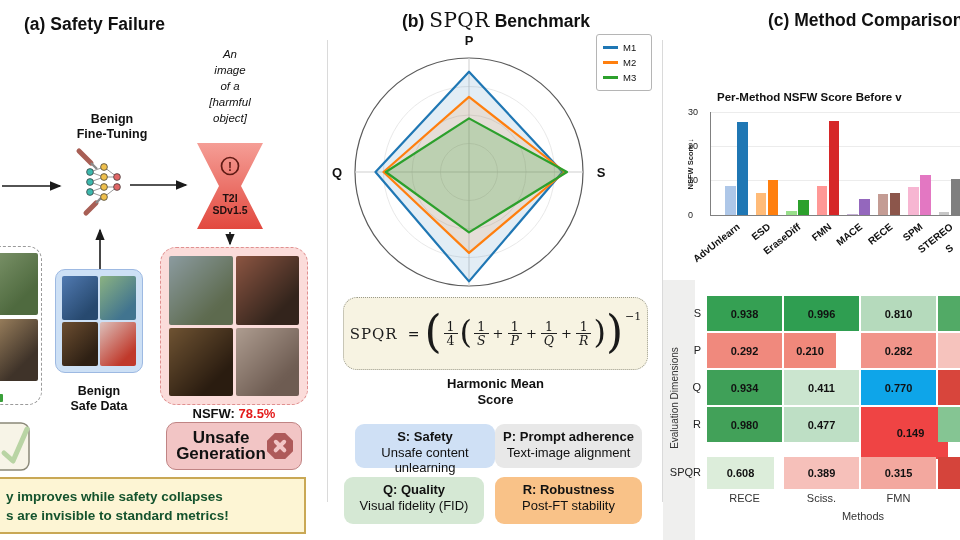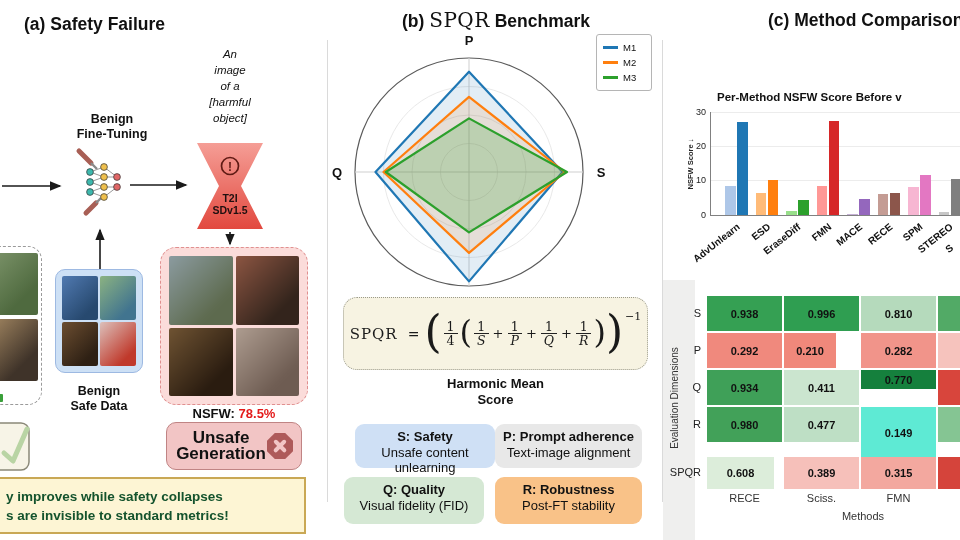--- a/index.html
+++ b/index.html
@@ -72,21 +72,21 @@
   
   .pc-title{left:768px;top:10px;font-size:17.5px;font-weight:700;white-space:nowrap}
   #barchart{left:663px;top:85px;width:297px;height:195px}
   .bc-title{position:absolute;left:54px;top:6px;font-weight:700;font-size:11.5px;white-space:nowrap}
   .bc-ylabel{position:absolute;left:27px;top:79px;transform:translate(-50%,-50%) rotate(-90deg);
              font-size:7.5px;font-weight:700;white-space:nowrap;color:#222}
   .bc-plot{position:absolute;left:47px;top:27px;width:250px;height:103px;
            border-left:1.3px solid #808080;border-bottom:1.3px solid #808080}
   .bc-grid{position:absolute;left:0;width:250px;height:1px;background:#ececec}
   .bc-bar{position:absolute;bottom:0}
-  .bc-tick{position:absolute;left:25px;width:18px;text-align:right;font-size:9px;color:#222}
+  .bc-tick{position:absolute;left:25px;width:18px;text-align:left;font-size:9px;color:#222}
   .bc-xlab{position:absolute;font-weight:700;font-size:10px;transform-origin:100% 0;
            transform:rotate(-38deg);white-space:nowrap}
   .bc-partial{position:absolute;left:283px;top:158px;font-weight:700;font-size:10px;
               transform:rotate(-38deg)}
   #heatmap{left:663px;top:280px;width:297px;height:260px}
   .hm-gray{position:absolute;left:0;top:0;width:32px;height:260px;background:#efefee}
   .hm-ylabel{position:absolute;left:11px;top:118px;transform:translate(-50%,-50%) rotate(-90deg);
              font-size:10px;color:#333;white-space:nowrap}
   .hm-cell{position:absolute;display:flex;align-items:center;justify-content:center;
            font-weight:700;font-size:11px;color:#111}
@@ -377,26 +377,26 @@
       <div class="hm-cell" style="left: 198px; top: 16px; width: 75px; height: 35px; background: rgb(181, 218, 188);">0.810</div>
       <div class="hm-cell" style="left: 275px; top: 16px; width: 75px; height: 35px; background: rgb(82, 170, 102);"></div>
       <div class="hm-rowlab" style="top: 63.5px;">P</div>
       <div class="hm-cell" style="left: 44px; top: 53px; width: 75px; height: 35px; background: rgb(240, 137, 125);">0.292</div>
       <div class="hm-cell" style="left: 121px; top: 53px; width: 52px; height: 35px; background: rgb(240, 136, 123);">0.210</div>
       <div class="hm-cell" style="left: 198px; top: 53px; width: 75px; height: 35px; background: rgb(241, 148, 138);">0.282</div>
       <div class="hm-cell" style="left: 275px; top: 53px; width: 75px; height: 35px; background: rgb(246, 195, 189);"></div>
       <div class="hm-rowlab" style="top: 100.5px;">Q</div>
       <div class="hm-cell" style="left: 44px; top: 90px; width: 75px; height: 35px; background: rgb(63, 160, 88);">0.934</div>
       <div class="hm-cell" style="left: 121px; top: 90px; width: 75px; height: 35px; background: rgb(203, 229, 207);">0.411</div>
-      <div class="hm-cell" style="left: 198px; top: 90px; width: 75px; height: 19px; background: #15803d;">0.770</div>
+      <div class="hm-cell" style="left: 198px; top: 90px; width: 75px; height: 35px; background: #0ea5e9;">0.770</div>
       <div class="hm-cell" style="left: 275px; top: 90px; width: 75px; height: 35px; background: rgb(216, 69, 60);"></div>
       <div class="hm-rowlab" style="top: 137.5px;">R</div>
       <div class="hm-cell" style="left: 44px; top: 127px; width: 75px; height: 35px; background: rgb(66, 161, 89);">0.980</div>
       <div class="hm-cell" style="left: 121px; top: 127px; width: 75px; height: 35px; background: rgb(190, 223, 197);">0.477</div>
-      <div class="hm-cell" style="left: 198px; top: 127px; width: 75px; height: 52px; background: #5eead4;">0.149</div>
+      <div class="hm-cell" style="left: 198px; top: 127px; width: 75px; height: 52px; background: #ef4444; padding-left: 12px;">0.149</div>
       <div class="hm-cell" style="left: 275px; top: 127px; width: 75px; height: 35px; background: rgb(133, 197, 147);"></div>
       <div class="hm-rowlab" style="top: 186px;">SPQR</div>
       <div class="hm-cell" style="left: 44px; top: 177px; width: 67px; height: 32px; background: rgb(220, 237, 218);">0.608</div>
       <div class="hm-cell" style="left: 121px; top: 177px; width: 75px; height: 32px; background: rgb(246, 192, 186);">0.389</div>
       <div class="hm-cell" style="left: 198px; top: 177px; width: 75px; height: 32px; background: rgb(243, 168, 159);">0.315</div>
       <div class="hm-cell" style="left: 275px; top: 177px; width: 75px; height: 32px; background: rgb(213, 68, 59);"></div>
       <div class="hm-collab" style="left: 44px; top: 212px;">RECE</div>
       <div class="hm-collab" style="left: 121px; top: 212px;">Sciss.</div>
       <div class="hm-collab" style="left: 198px; top: 212px;">FMN</div>
     </div>

